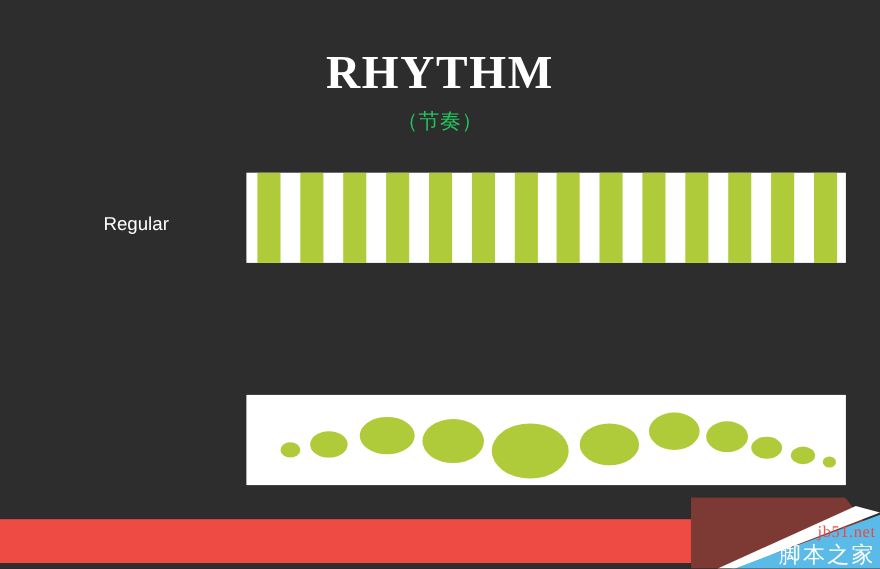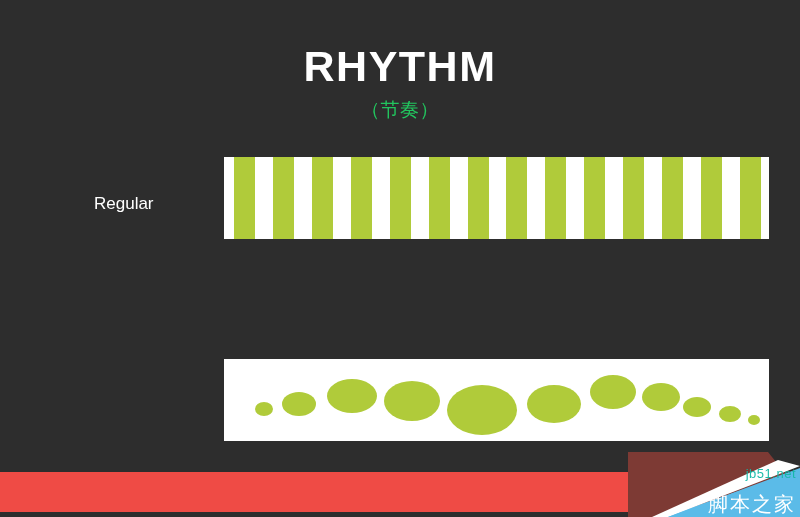--- a/index.html
+++ b/index.html
@@ -28,21 +28,21 @@
     left: 0;
     width: 800px;
     text-align: center;
   }
   #slide-title {
     font-size: 43px;
     font-weight: bold;
     color: #ffffff;
     letter-spacing: 1.5px;
     line-height: 1.05;
-    font-family: Liberation Sans, sans-serif;
+    font-family: Liberation Serif, serif;
   }
   #slide-subtitle {
     margin-top: 8px;
     font-size: 19px;
     color: #22c55e;
     font-family: "DejaVu Sans", sans-serif;
     letter-spacing: 0.5px;
   }
 
   
@@ -124,34 +124,34 @@
     height: 65px;
   }
   #wm-text {
     position: absolute;
     right: 4px;
     bottom: 2px;
     text-align: right;
     pointer-events: none;
   }
   #wm-url {
-    color: #14b8a6;
-    font-size: 13px;
-    font-family: Liberation Sans, sans-serif;
+    color: #ef4444;
+    font-size: 15px;
+    font-family: Liberation Serif, serif;
     letter-spacing: 0.5px;
     line-height: 1;
     opacity: 0.95;
   }
   #wm-name {
     color: #ffffff;
     font-size: 20px;
     font-family: "DejaVu Sans", sans-serif;
     letter-spacing: 2px;
     line-height: 1.1;
-    margin-top: 13px;
+    margin-top: 1px;
   }
 </style>
 </head>
 <body>
 
 <div id="slide">
 
   <div id="title-block">
     <div id="slide-title">RHYTHM</div>
     <div id="slide-subtitle">（节奏）</div>

